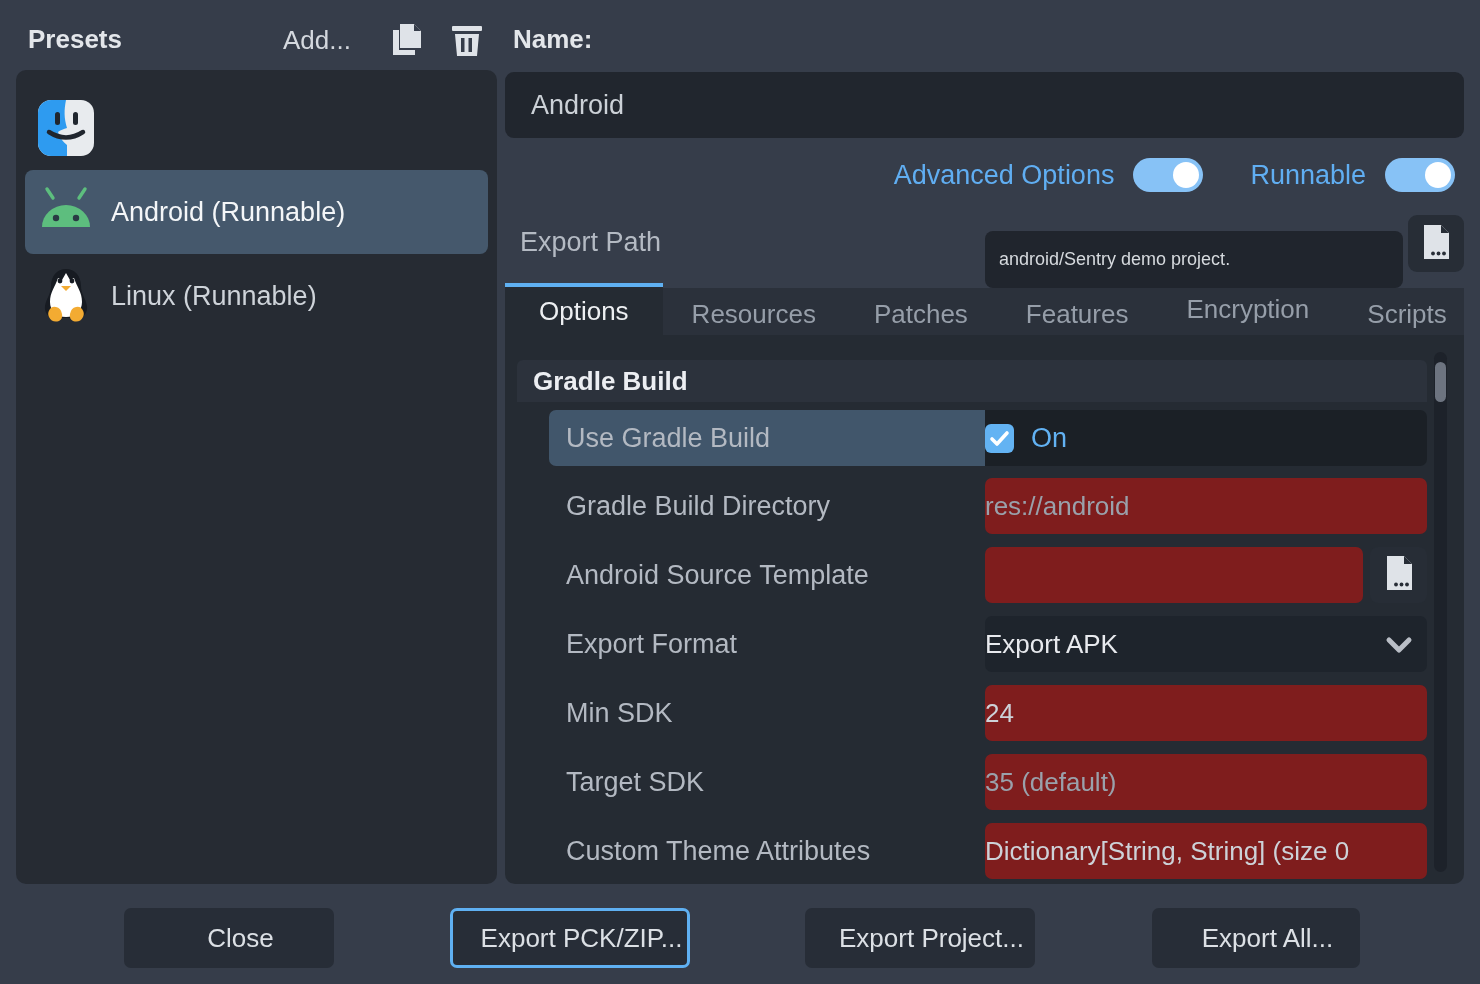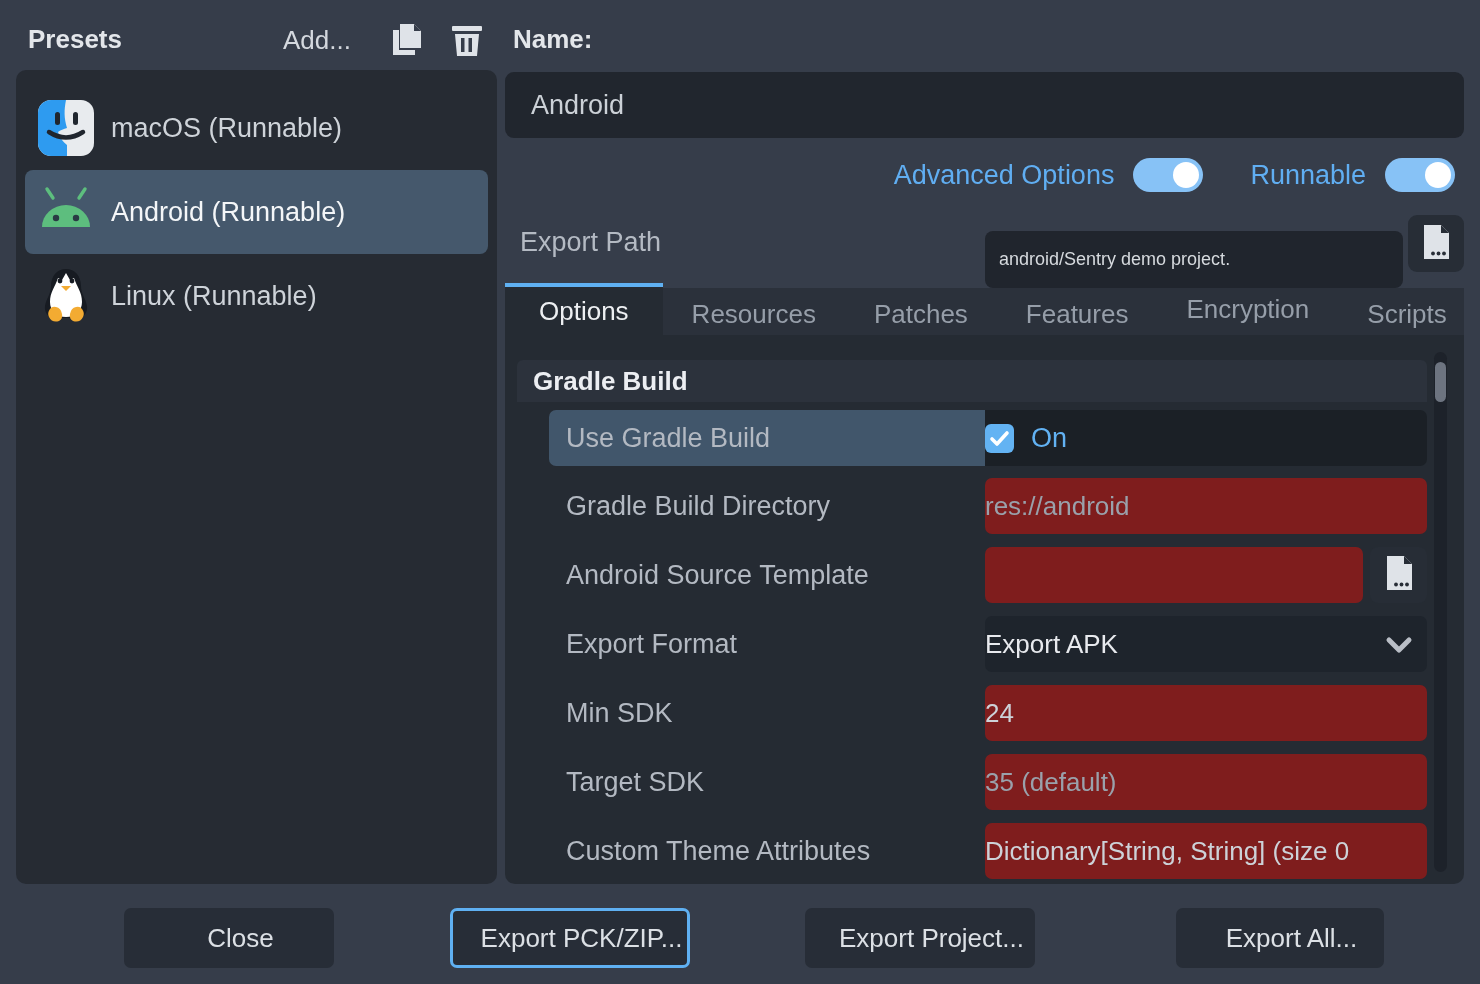--- a/index.html
+++ b/index.html
@@ -110,21 +110,20 @@
     <div class="preset-row" style="top:26px">
       <span class="picon">
         <svg width="58" height="58" viewBox="0 0 58 58">
           <rect x="1" y="1" width="56" height="56" rx="13" fill="#e8ebee"></rect>
           <path d="M14 1 h15 c-2 10 -2 18 1 28 c-3 1 -7 2 -9 4 c2 6 5 10 9 13 v11 H14 a13 13 0 0 1 -13 -13 V14 a13 13 0 0 1 13 -13 Z" fill="#2e9bf0"></path>
           <rect x="18" y="13" width="5" height="13" rx="2.5" fill="#20262e"></rect>
           <rect x="36" y="13" width="5" height="13" rx="2.5" fill="#20262e"></rect>
           <path d="M12 33 q17 11 34 0" stroke="#20262e" stroke-width="4.5" fill="none" stroke-linecap="round"></path>
         </svg>
       </span>
-      <span class="plabel">macOS (Runnable)</span>
     </div>
 
     <div class="preset-row selected" style="top:100px">
       <span class="picon">
         <svg width="58" height="58" viewBox="0 0 58 58">
           <path d="M5 44 a24 22 0 0 1 48 0 Z" fill="#5dbe7e"></path>
           <line x1="16" y1="15" x2="10" y2="6" stroke="#5dbe7e" stroke-width="3.4" stroke-linecap="round"></line>
           <line x1="42" y1="15" x2="48" y2="6" stroke="#5dbe7e" stroke-width="3.4" stroke-linecap="round"></line>
           <circle cx="19" cy="35" r="3.2" fill="#2a3a44"></circle>
           <circle cx="39" cy="35" r="3.2" fill="#2a3a44"></circle>
@@ -273,15 +272,15 @@
     </div>
 
     <div class="scroll-track">
       <div class="scroll-thumb"></div>
     </div>
   </div>
 
   <div class="footer-btn" style="left:124px; width:210px">Close</div>
   <div class="footer-btn focused" style="left:450px; width:240px">Export PCK/ZIP...</div>
   <div class="footer-btn" style="left:805px; width:230px">Export Project...</div>
-  <div class="footer-btn" style="left:1176px; width:208px">Export All...</div>
+  <div class="footer-btn" style="left:1152px; width:208px">Export All...</div>
 
 </div>
 
 </body></html>

